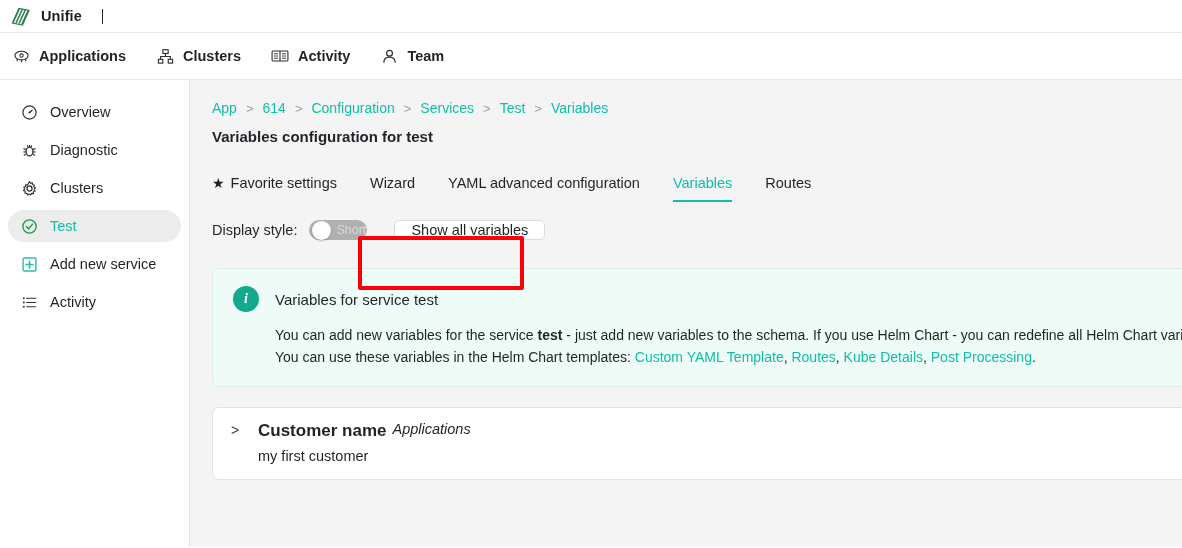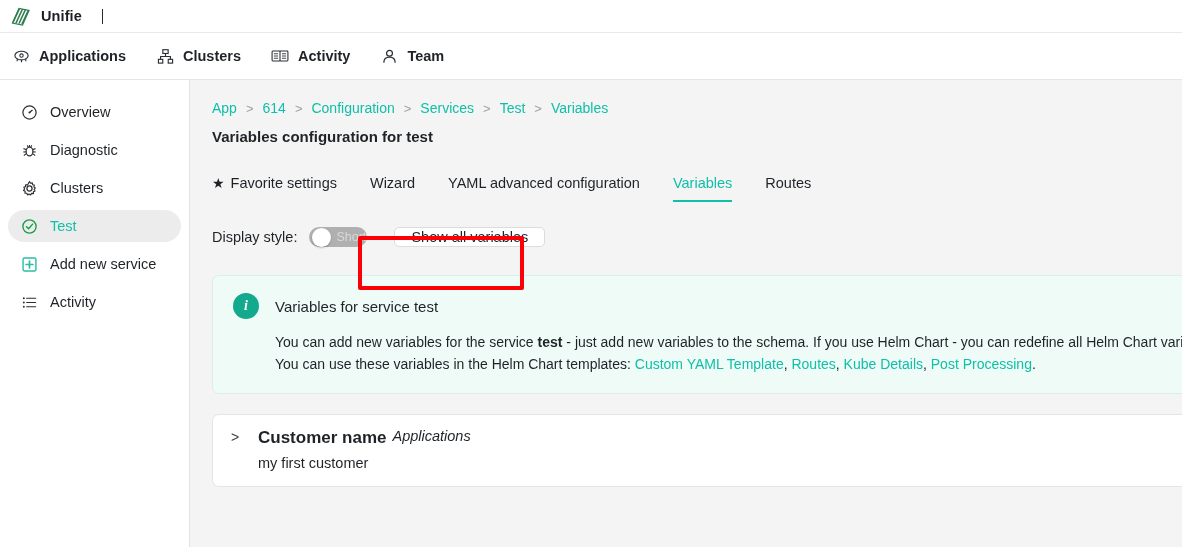--- a/index.html
+++ b/index.html
@@ -67,21 +67,21 @@
     padding: 4px 0 11px 0; margin-right:33px; cursor:pointer;
     display:flex; align-items:center; white-space:nowrap;
   }
   .tab.active { color:#0fbfa8; }
   .tab.active::after {
     content:""; position:absolute; left:0; right:0; bottom:0;
     height:2.5px; background:#0fbfa8;
   }
   .tab .star { margin-right:6px; font-size:14px; color:#1f2328; line-height:1; }
 
-  .controls-row { display:flex; align-items:center; margin-top:19px; height:32px; }
+  .controls-row { display:flex; align-items:center; margin-top:12px; height:32px; }
   .ctrl-label { font-size:14.5px; color:#1f2328; margin-right:12px; }
 
   .toggle {
     width:58px; height:20px; border-radius:12px; background:#b0b0b0;
     display:flex; align-items:center; position:relative; cursor:pointer;
     flex:0 0 58px;
   }
   .toggle .knob {
     width:19px; height:19px; border-radius:50%; background:#fff;
     margin-left:3px; box-shadow:0 1px 2px rgba(0,0,0,.25);

